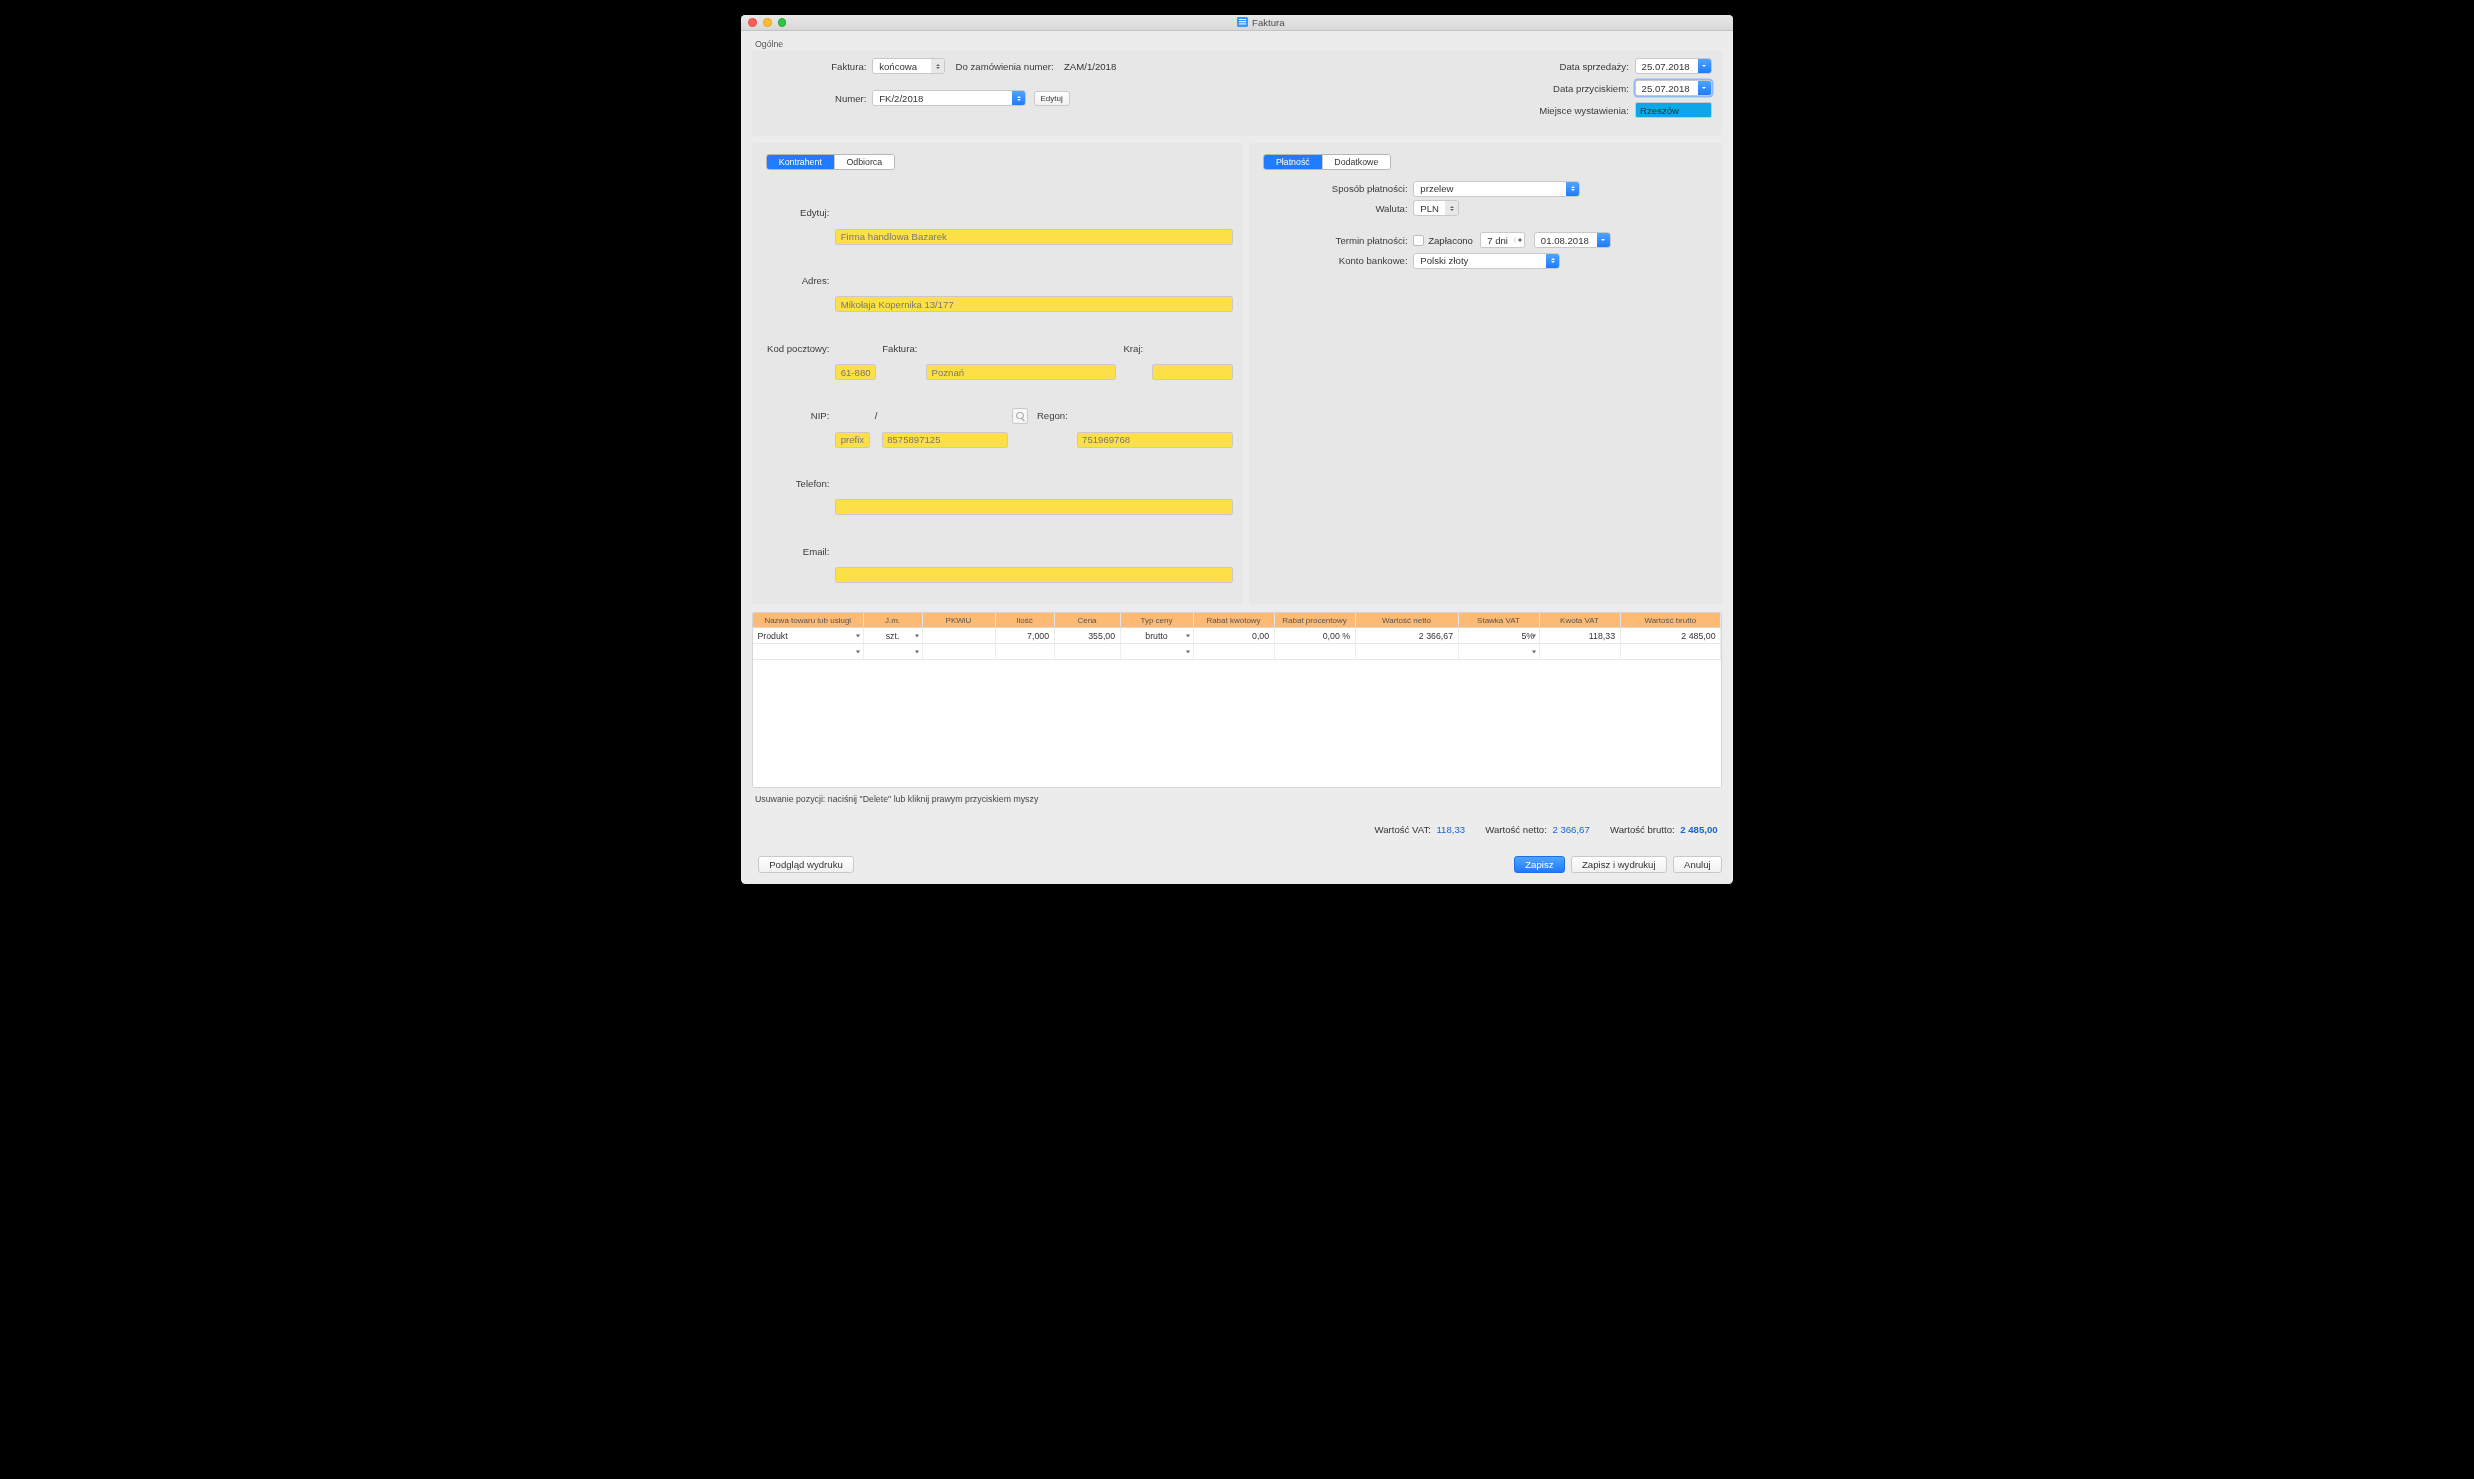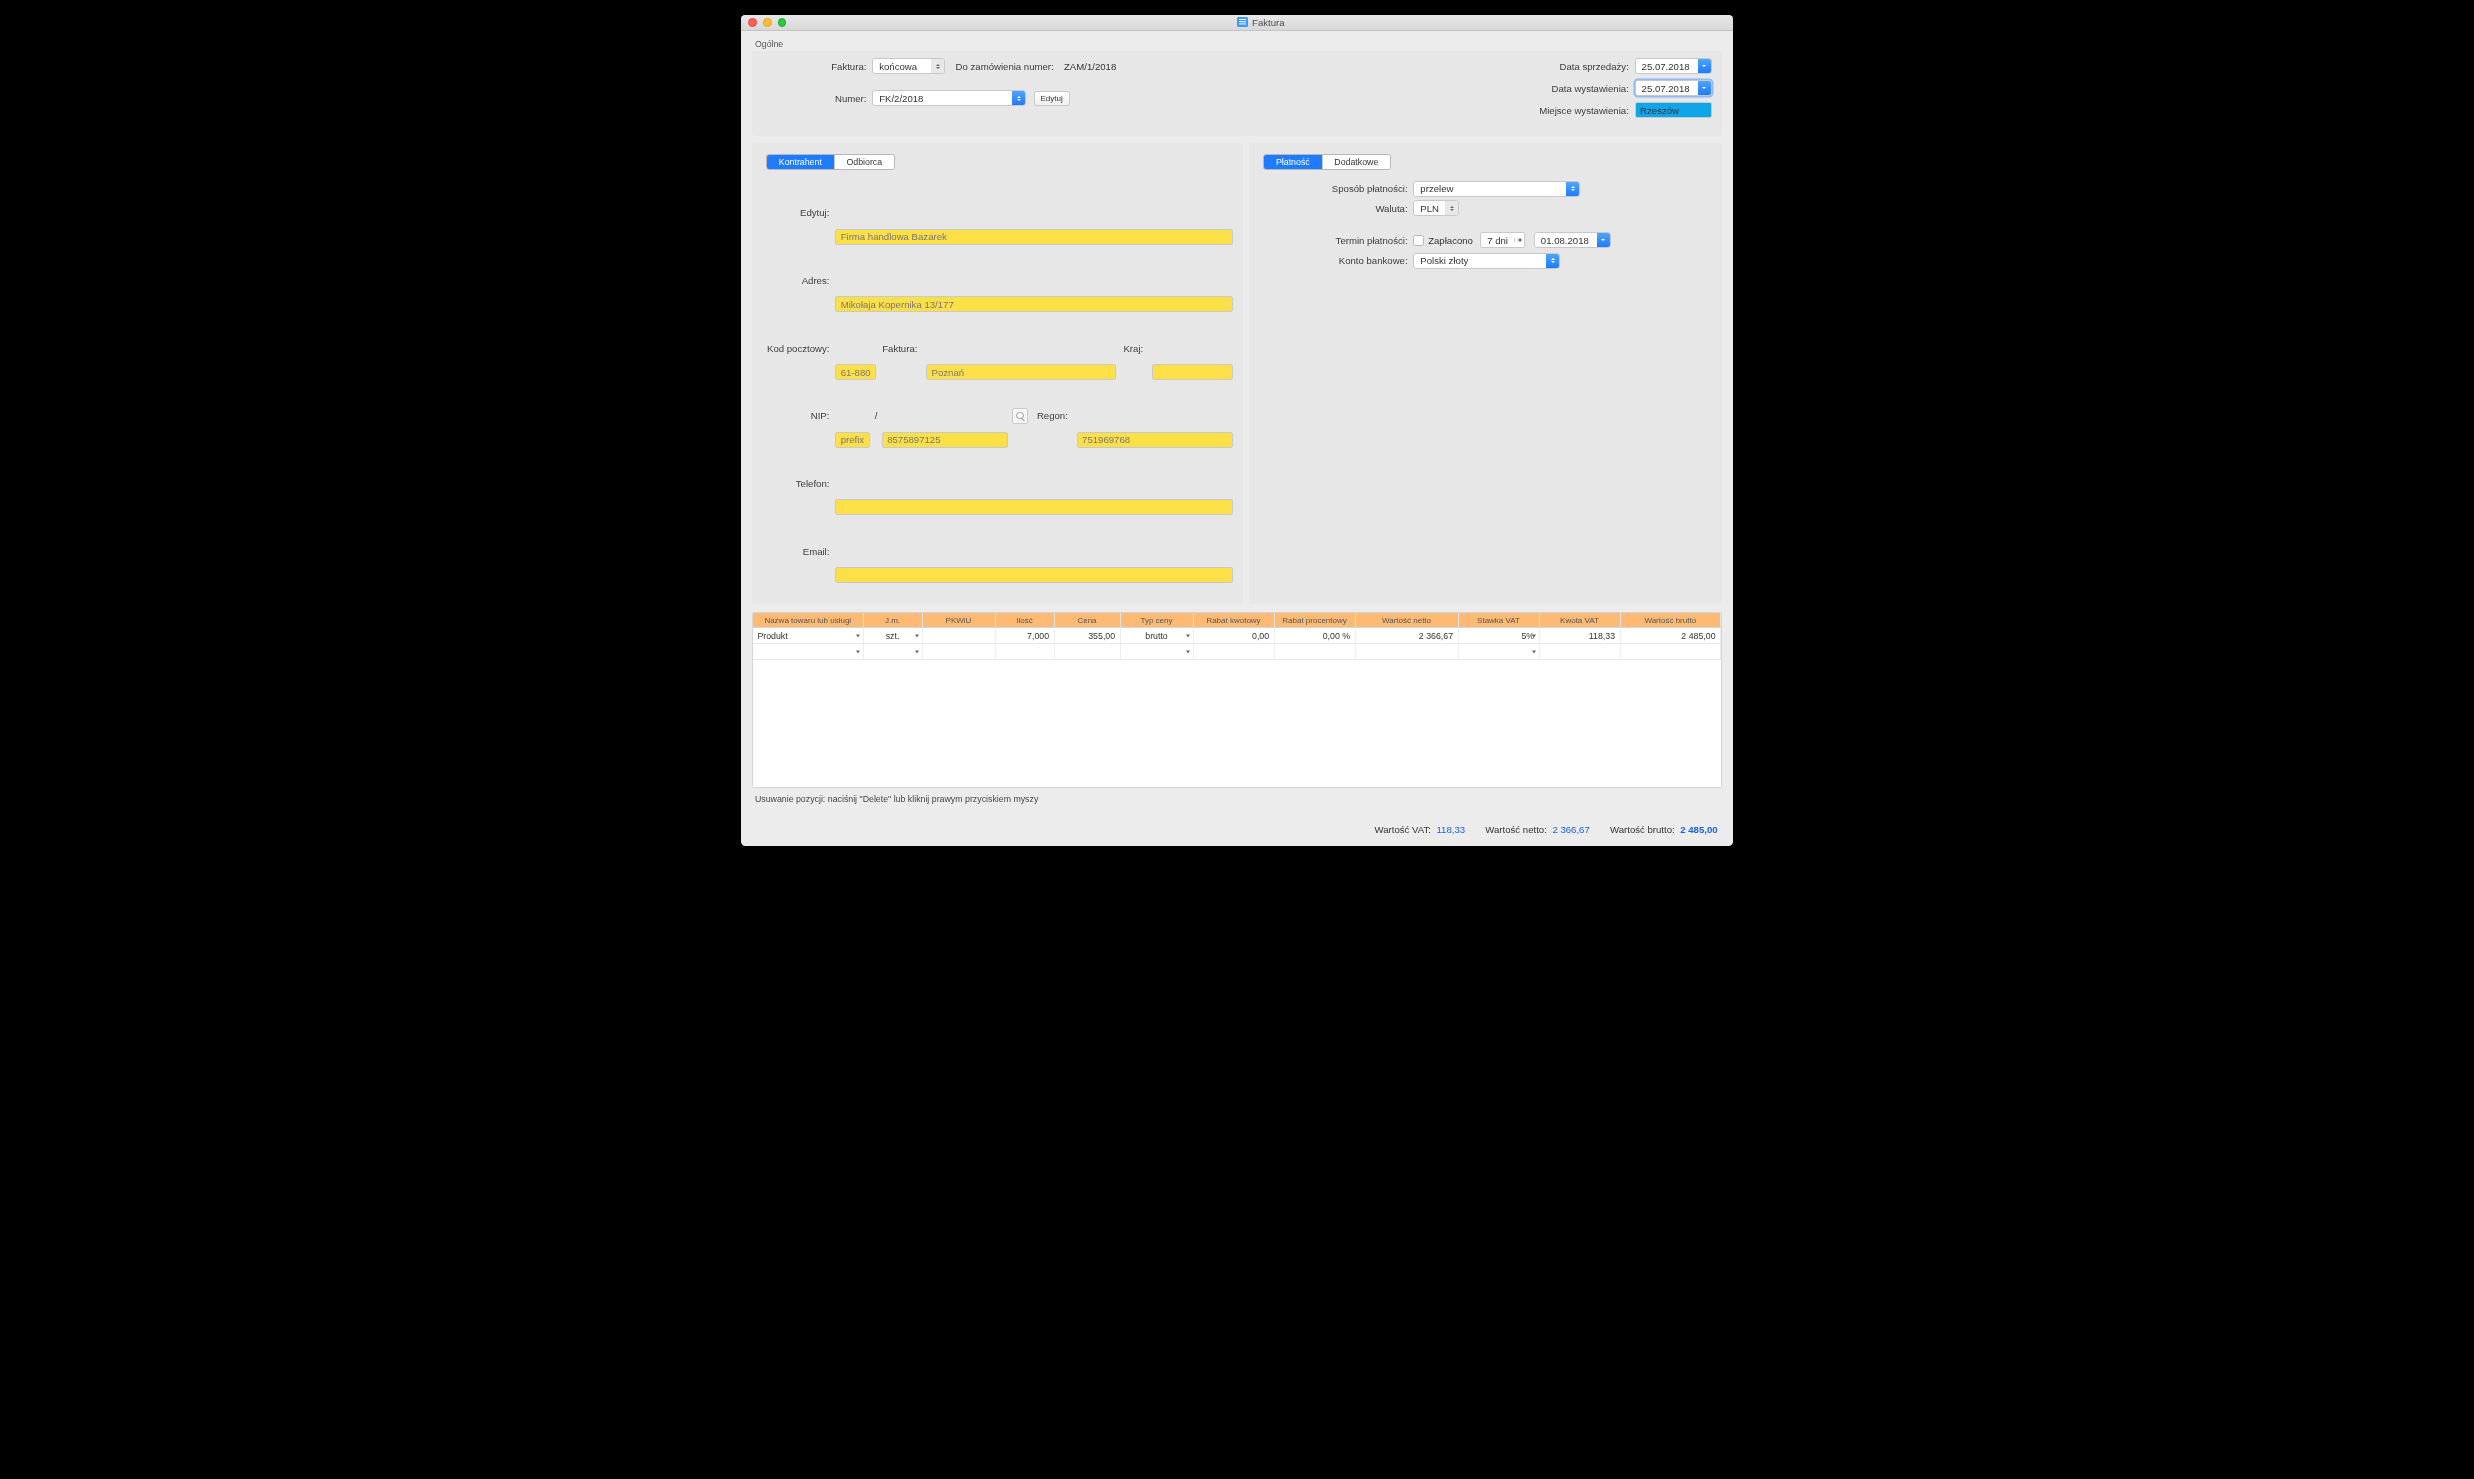--- a/index.html
+++ b/index.html
@@ -200,21 +200,21 @@
           <div class="mac-select" style="width:77px">
             <div class="sel-body">
                 <span>25.07.2018</span>
               </div>
             <div class="sel-btn">
                 <div class="tri dn"></div>
               </div>
           </div>
         </div>
         <div class="row">
-          <div class="lbl" style="flex:1">Data wystawienia:</div>
+          <div class="lbl" style="flex:1">Data przyciskiem:</div>
           <div class="mac-select" style="width:77px;box-shadow:0 0 0 1.5px rgba(60,140,255,0.5)">
             <div class="sel-body">
                 <span>25.07.2018</span>
               </div>
             <div class="sel-btn">
                 <div class="tri dn"></div>
               </div>
           </div>
         </div>
         <div class="row">
@@ -416,15 +416,22 @@
 
     <div class="totals">
       <span class="tlbl">Wartość VAT:</span>
       <span class="v">118,33</span>
       <span class="tlbl">Wartość netto:</span>
       <span class="v">2 366,67</span>
       <span class="tlbl">Wartość brutto:</span>
       <span class="v bold">2 485,00</span>
     </div>
 
+    <div class="footer">
+      <button class="btn">Podgląd wydruku</button>
+      <div class="spacer"></div>
+      <button class="btn primary">Zapisz</button>
+      <button class="btn">Zapisz i wydrukuj</button>
+      <button class="btn">Anuluj</button>
+    </div>
   </div>
 </div>
 
 
 </body></html>

